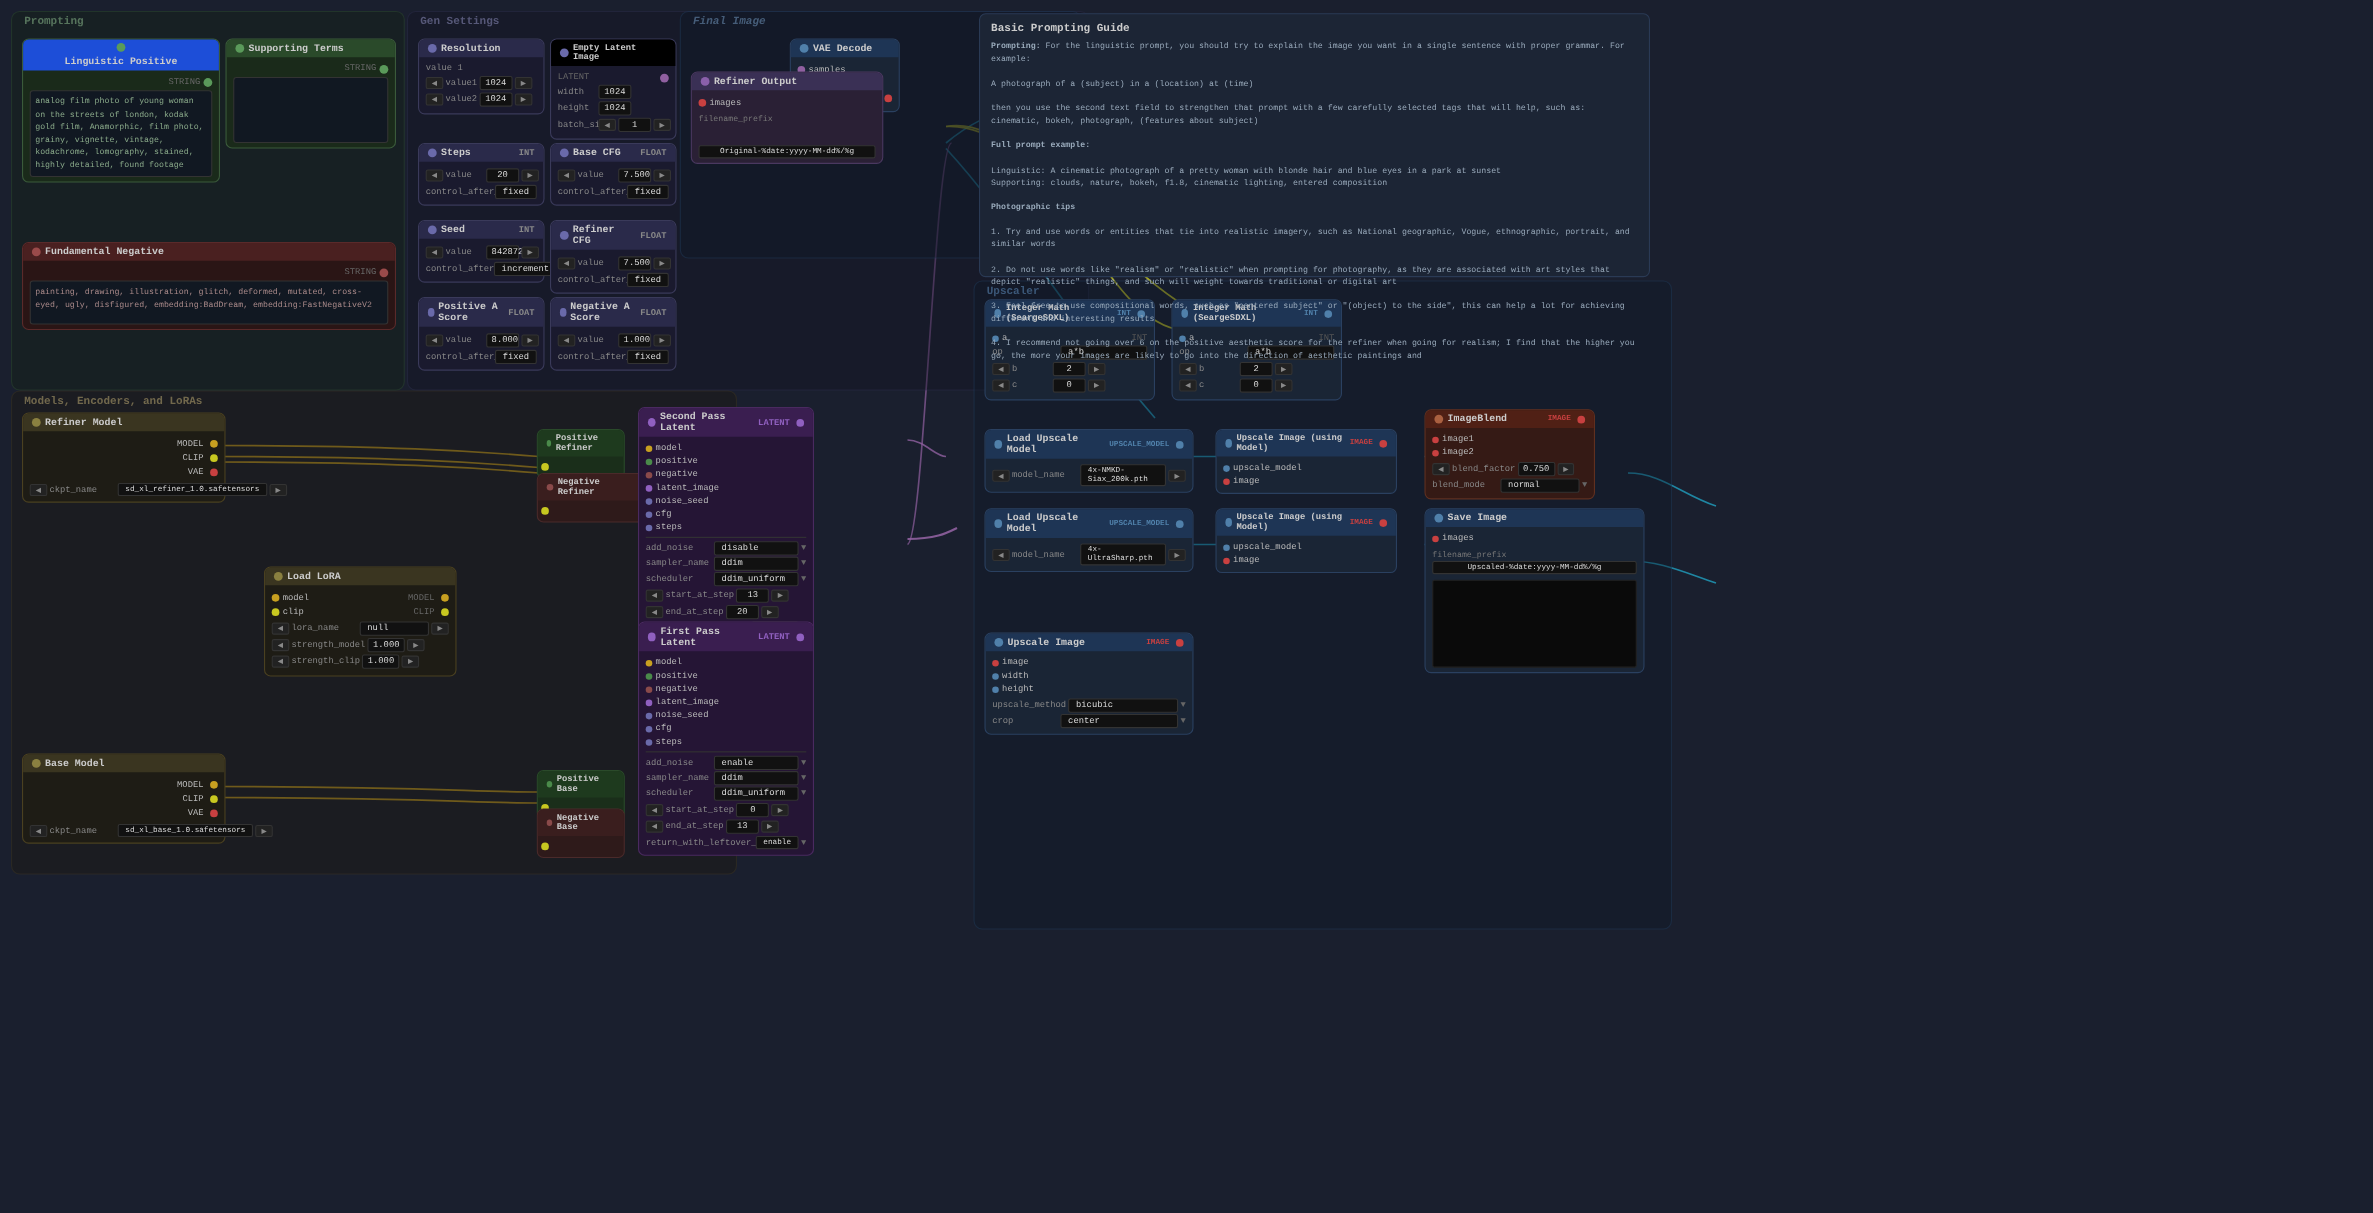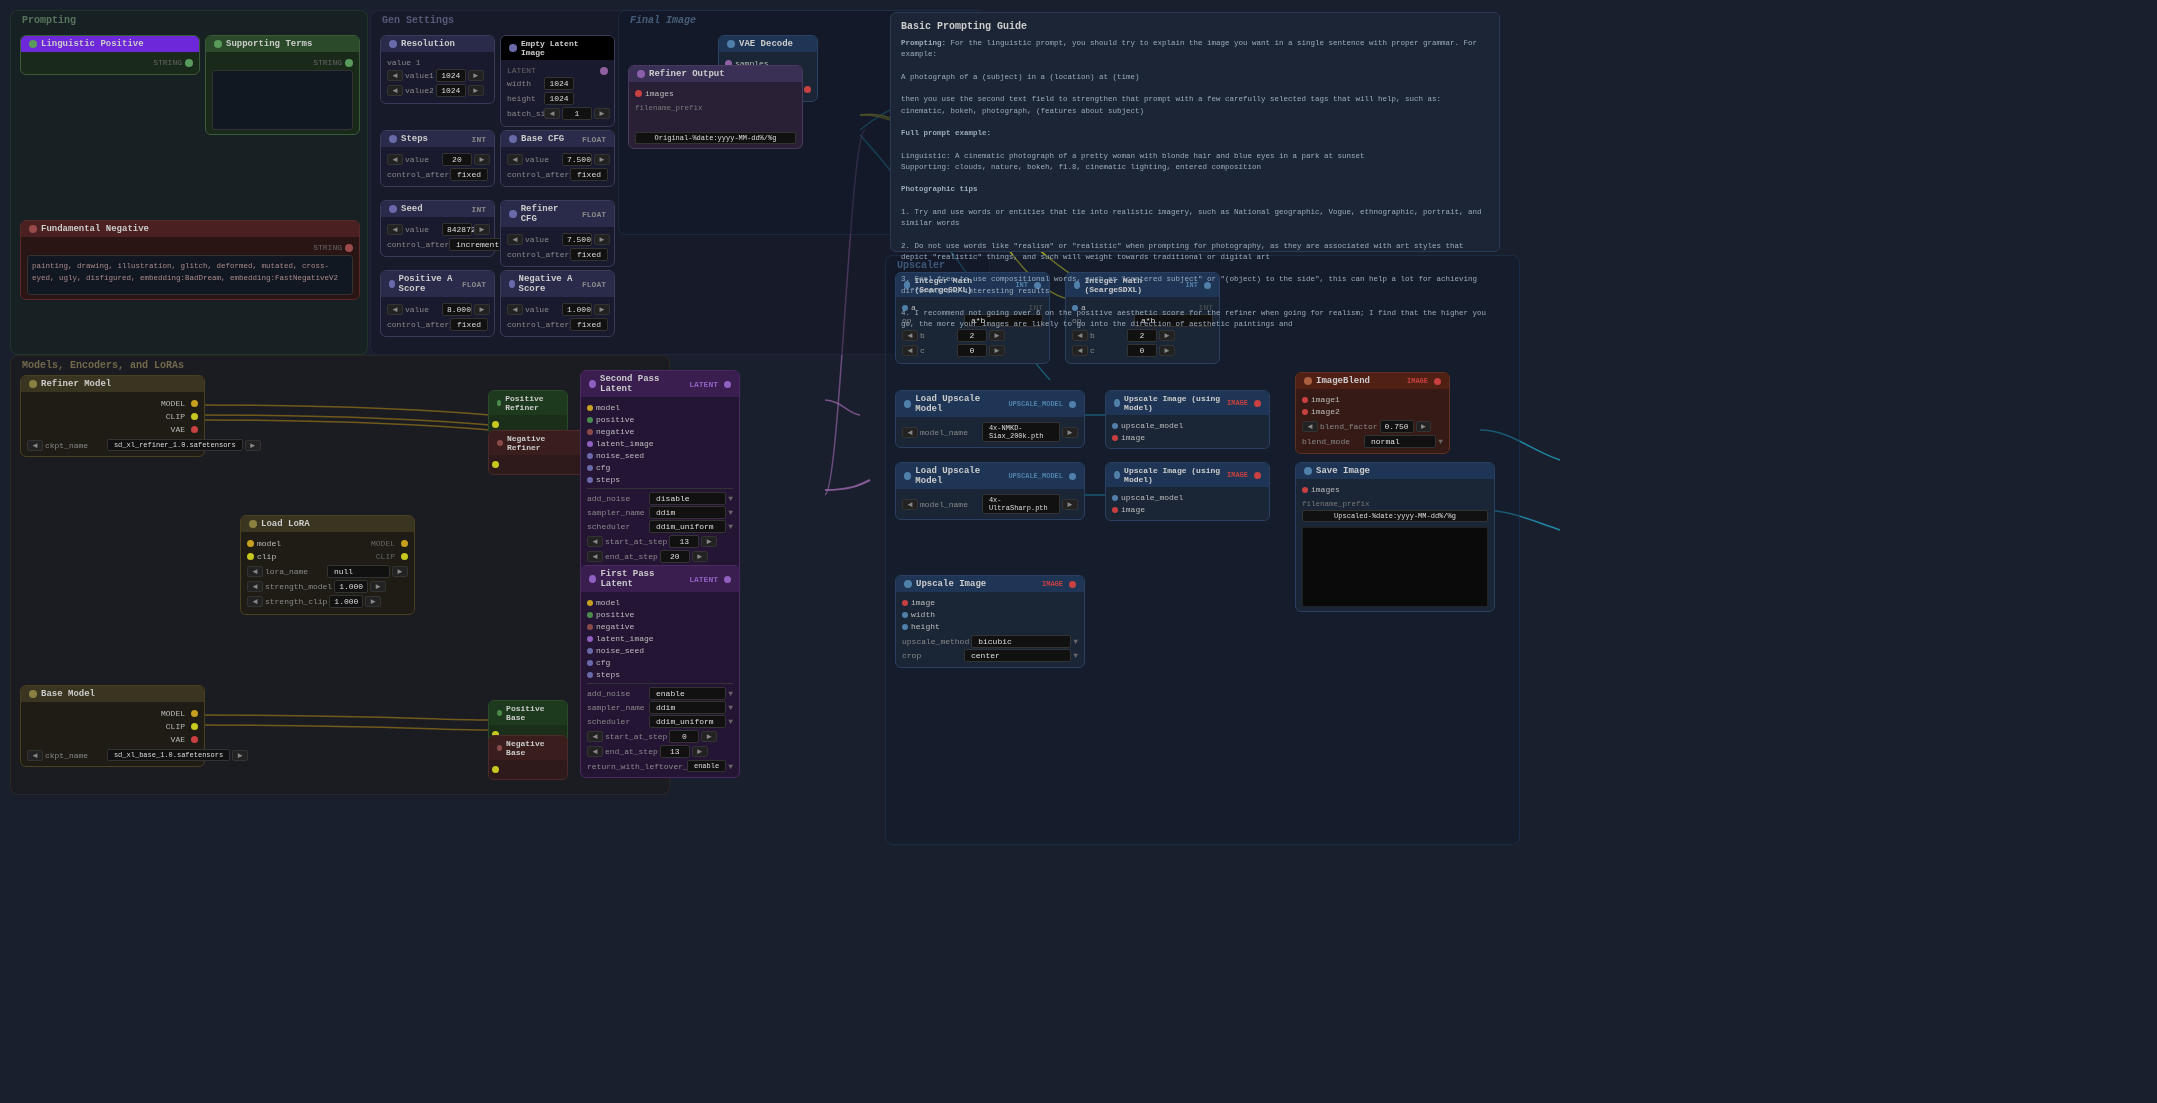--- a/index.html
+++ b/index.html
@@ -201,28 +201,31 @@
     <path d="M 825 495 C 840 490 850 130 865 130" stroke="#9060a0" stroke-width="1.5" fill="none" opacity="0.7"></path>
   </svg>
 
   <div class="section-bg" style="left:10px; top:10px; width:358px; height:345px; background: rgba(20,35,20,0.4); border-color: rgba(60,100,60,0.3);">
   </div>
   <div class="section-title" style="left:22px; top:15px; color: rgba(150,200,150,0.5); font-size:10px; font-weight:bold;">
     <span>Prompting</span>
   </div>
 
   <div class="node" style="left:20px; top:35px; width:180px; background:#1a2a1a; border-color:#3a5a3a;">
-    <div class="node-header" style="background:#6d28d9;">
+    <div class="node-header" style="background:#1d4ed8;flex-direction:column;">
       <span class="node-dot" style="background:#5a9a5a;"></span>
       <span>Linguistic Positive</span>
     </div>
     <div class="node-body">
       <div class="input-row" style="justify-content: flex-end; margin-bottom: 3px;">
         <span style="font-size:8px; color:#666;">STRING</span>
         <span class="connector-dot" style="background:#5a9a5a; margin-left:3px;"></span>
+      </div>
+      <div class="text-area-content">
+        <span style="font-size:7.5px; color:#8aaa8a;">analog film photo of young woman on the streets of london, kodak gold film, Anamorphic, film photo, grainy, vignette, vintage, kodachrome, lomography, stained, highly detailed, found footage</span>
       </div>
     </div>
   </div>
 
   <div class="node" style="left:205px; top:35px; width:155px; background:#1a2a1a; border-color:#3a5a3a;">
     <div class="node-header" style="background:#2a4a2a;">
       <span class="node-dot" style="background:#5a9a5a;"></span>
       <span>Supporting Terms</span>
     </div>
     <div class="node-body">

